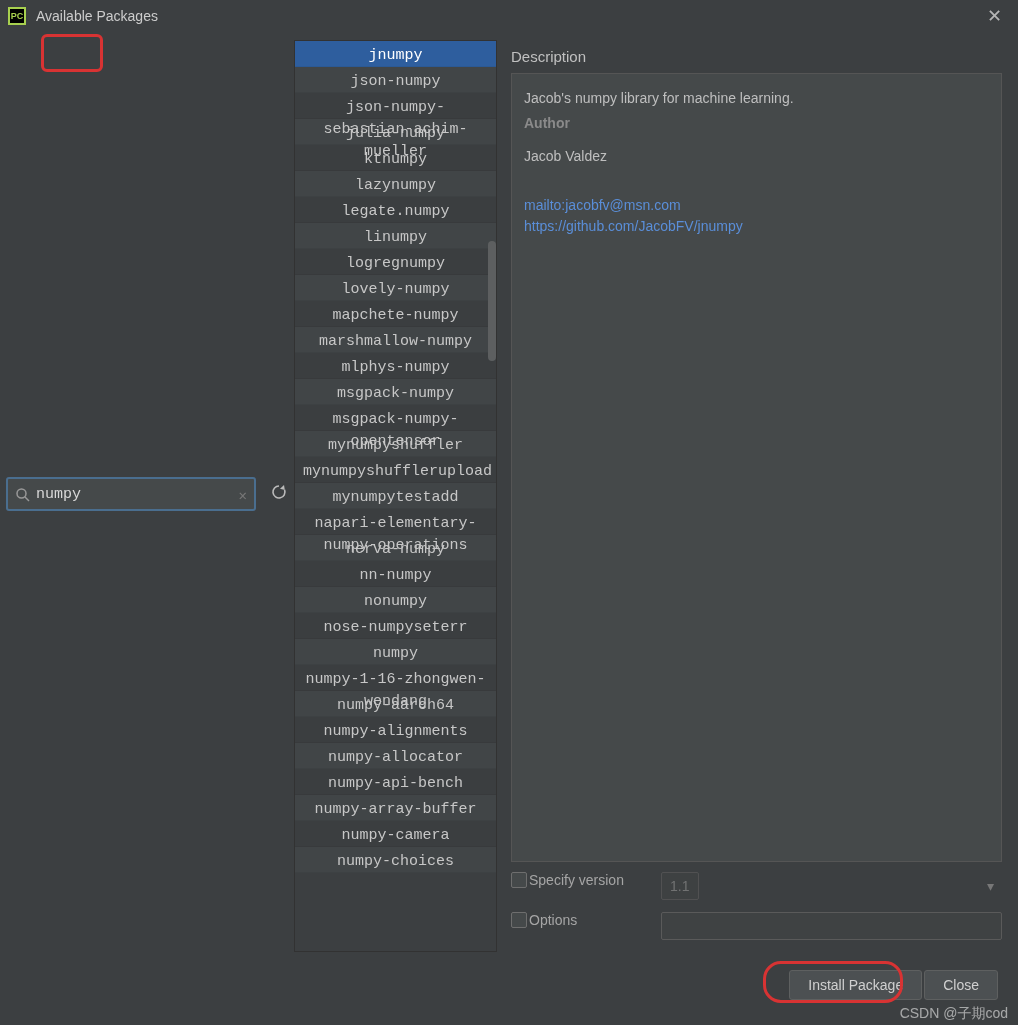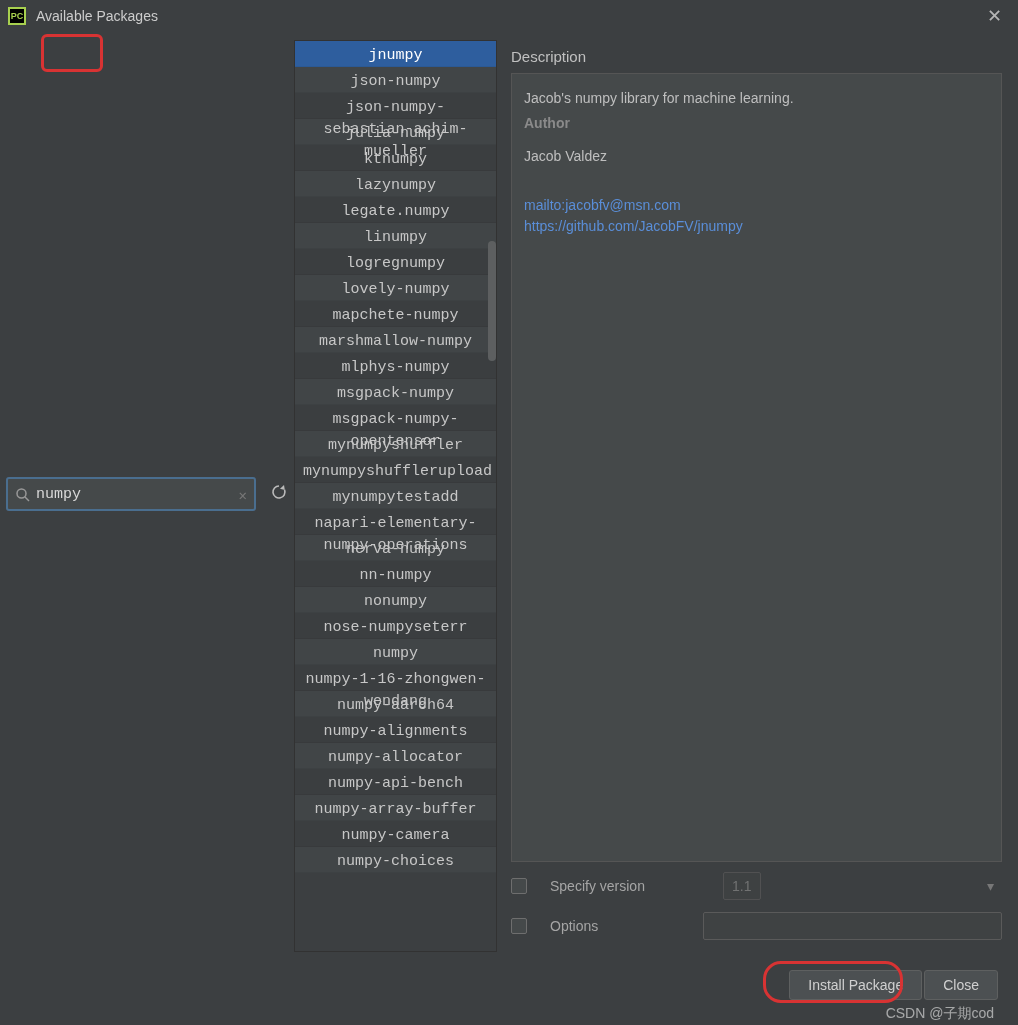--- a/index.html
+++ b/index.html
@@ -83,46 +83,46 @@
 .desc-box {
   flex: 1; background: #45494a; border: 1px solid #555;
   padding: 14px 12px; color: #bfbfbf; font-size: 14px;
   margin-right: 8px; line-height: 1.5;
 }
 .desc-box .summary { margin-bottom: 4px; }
 .desc-box .label { color: #8a8a8a; font-size: 14px; font-weight: bold; margin-bottom: 12px; }
 .desc-box .author { margin-bottom: 28px; }
 .desc-box a { color: #5a8ed8; text-decoration: none; display: block; }
 .controls { padding: 10px 8px 0 0; }
-.ctrl-row { display: flex; align-items: center; margin-bottom: 12px; gap: 23px; }
+.ctrl-row { display: flex; align-items: flex-start; margin-bottom: 12px; gap: 2px; }
 .chk { width: 16px; height: 16px; border: 1px solid #6e6e6e; background: #45494a; border-radius: 2px; cursor: pointer; }
 .chk-label { color: #a5a5a5; width: 130px; }
 .sel, .txt {
   flex: 1; height: 28px; background: #3f4243; border: 1px solid #5a5a5a;
   color: #888; padding: 0 8px; border-radius: 2px; outline: none;
   font-family: inherit; font-size: 14px;
 }
-.sel { appearance: none; position: relative; margin-left: 20px; }
+.sel { appearance: none; position: relative; }
 .sel-wrap { flex: 1; position: relative; }
 .sel-wrap::after { content: "▾"; position: absolute; right: 8px; top: 6px; color: #777; pointer-events: none; }
 .footer {
   height: 65px; display: flex; align-items: center; justify-content: flex-end;
   padding: 0 20px; gap: 2px; position: relative;
 }
 .btn {
   background: #4c5052; border: 1px solid #5e6060; color: #d0d0d0;
   padding: 6px 18px; border-radius: 3px; cursor: pointer; font-size: 14px;
   font-family: inherit;
 }
 .redbox2 {
   position: absolute; right: 115px; bottom: 14px; width: 140px; height: 42px;
   border: 3px solid #d83333; border-radius: 18px; pointer-events: none;
 }
 .watermark {
-  position: absolute; bottom: 2px; right: 24px;
+  position: absolute; bottom: 2px; right: 10px;
   color: #e0e0e0; font-size: 14px; opacity: 0.65;
 }
 .scrollbar-fake {
   position: absolute; right: 0; top: 200px; width: 8px; height: 120px;
   background: #5d5f60; border-radius: 4px;
 }
 </style>
 </head>
 <body>
 

